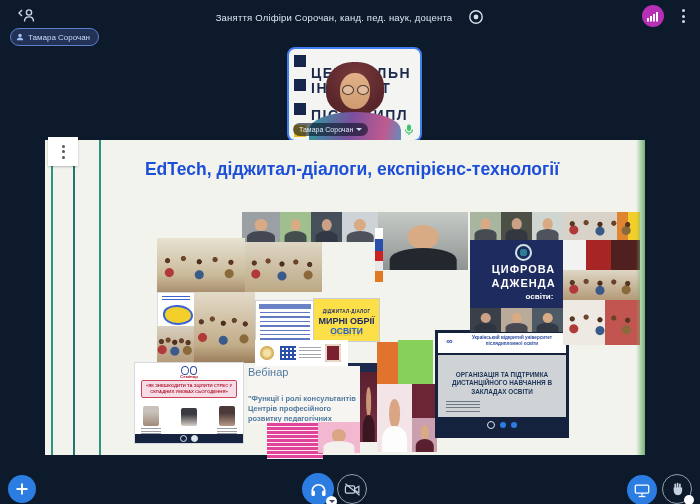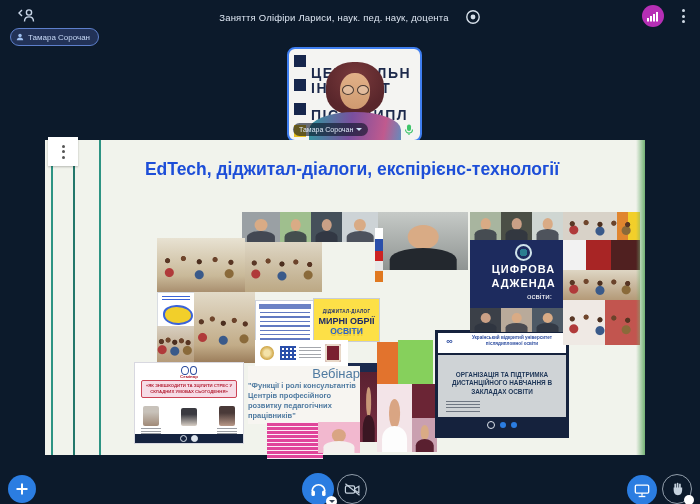--- a/index.html
+++ b/index.html
@@ -67,21 +67,21 @@
                 border-radius:50% 50% 0 0;background:var(--bd,rgba(45,50,62,.8));}
   .bars-blue{background-image:repeating-linear-gradient(180deg,rgba(58,88,178,.8) 0 1.3px,transparent 1.3px 4.4px);}
   .bars-white{background-image:repeating-linear-gradient(180deg,rgba(255,255,255,.9) 0 1.2px,transparent 1.2px 4px);}
   .bars-gray{background-image:repeating-linear-gradient(180deg,rgba(90,95,105,.55) 0 1px,transparent 1px 3.4px);}
 
   
   #poster-agenda{background:#1d2b5e;color:#fff;text-align:center;}
   #poster-agenda .logo{width:13px;height:13px;border-radius:50%;border:2px solid #cfe3ea;margin:4px auto 2px;
                        background:radial-gradient(circle,#2b7d8f 40%,#1d2b5e 41%);}
   #poster-agenda .a1{font-size:11px;font-weight:bold;letter-spacing:1px;line-height:1.25;}
-  #poster-agenda .a3{font-size:8px;font-weight:normal;margin-top:1px;padding-left:32px;}
+  #poster-agenda .a3{font-size:8px;font-weight:bold;margin-top:1px;padding-left:32px;}
   #poster-peace{background:#fde047;border:1px solid #c8ccd8;text-align:center;}
   #poster-peace .k{font-size:4.6px;font-weight:bold;color:#27356b;margin-top:10px;letter-spacing:.3px;}
   #poster-peace .p1{font-size:9px;font-weight:bold;color:#1d2a66;margin-top:1.5px;}
   #poster-peace .p2{font-size:8.5px;font-weight:bold;color:#2a62c8;text-shadow:0 2px 0 rgba(216,180,40,.55);}
   #card-univ{background:#15223d;padding:3px;}
   #card-univ .hdr{position:relative;background:#fff;height:20px;}
   #card-univ .hdr .txt{position:absolute;left:24px;right:4px;top:2px;font-size:4.6px;font-weight:bold;color:#2a4a9e;
                        text-align:center;line-height:1.3;}
   #card-univ .ulogo{position:absolute;left:4px;top:3px;width:15px;height:11px;color:#2a4a9e;font-weight:bold;font-size:9px;line-height:11px;text-align:center;}
   #card-univ .body{position:relative;background:#cfd3d6;height:62px;margin-top:2px;}
@@ -96,21 +96,21 @@
   #card-seminar .slogo i{width:7px;height:7px;border:1.6px solid #2a4a9e;border-radius:50%;}
   #card-seminar .sk{text-align:center;font-size:4.4px;font-weight:bold;color:#b32030;}
   #card-seminar .pink{margin:1px 6px;background:#f6dce6;border:1px solid #cc4455;border-radius:2px;
                       padding:2px 3px;font-size:4.3px;font-weight:bold;color:#b31f33;text-align:center;line-height:1.35;}
   .portrait{position:absolute;border-radius:2px;}
   .cap{position:absolute;height:8px;background-image:repeating-linear-gradient(180deg,rgba(90,95,105,.6) 0 .9px,transparent .9px 2.6px);}
   #card-seminar .navybar{position:absolute;left:0;right:0;bottom:0;height:9px;background:#15233f;
                          display:flex;align-items:center;justify-content:center;gap:4px;}
   #card-seminar .navybar i{width:5px;height:5px;border-radius:50%;border:1px solid #dfe6ee;}
   #webinar-txt{color:#4f7aa0;}
-  #webinar-txt .k{font-size:13px;margin-bottom:0;text-align:right;}
+  #webinar-txt .k{font-size:11px;margin-bottom:16px;}
   #webinar-txt .q{font-size:7.5px;font-weight:bold;line-height:1.35;}
 
   
   .ctl{position:absolute;border-radius:50%;display:flex;align-items:center;justify-content:center;
        border:none;cursor:pointer;padding:0;}
   .ctl.blue{background:#2b7de1;}
   .ctl.ghost{background:transparent;border:1.5px solid rgba(190,202,214,.75);}
   .badge{position:absolute;width:11px;height:11px;border-radius:50%;background:#fff;
          display:flex;align-items:center;justify-content:center;}
   .badge .chev{border-top-color:#3a4656;}
@@ -123,21 +123,21 @@
   <div id="topbar">
     <button id="participants-btn" class="iconbtn">
       <svg width="20" height="15" viewBox="0 0 20 15">
         <path d="M4 2 L1 5 L4 8" fill="none" stroke="#c9d6e8" stroke-width="1.4"></path>
         <circle cx="11" cy="4.5" r="2.6" fill="none" stroke="#c9d6e8" stroke-width="1.4"></circle>
         <path d="M6.5 13.5 c0-3 2-4.6 4.5-4.6 s4.5 1.6 4.5 4.6" fill="none" stroke="#c9d6e8" stroke-width="1.4"></path>
       </svg>
     </button>
 
     <div id="top-center">
-      <span id="meeting-title">Заняття Оліфіри Лариси, наук. пед. наук, доцента</span>
+      <span id="meeting-title">Заняття Оліфіри Сорочан, канд. пед. наук, доцента</span>
       <button class="iconbtn">
         <svg width="16" height="16" viewBox="0 0 16 16">
           <circle cx="8" cy="8" r="6.2" fill="none" stroke="#d7e0ea" stroke-width="1.4"></circle>
           <circle cx="8" cy="8" r="2.4" fill="#d7e0ea"></circle>
         </svg>
       </button>
     </div>
 
     <button id="conn-btn" class="iconbtn">
       <svg width="12" height="11" viewBox="0 0 12 11">

